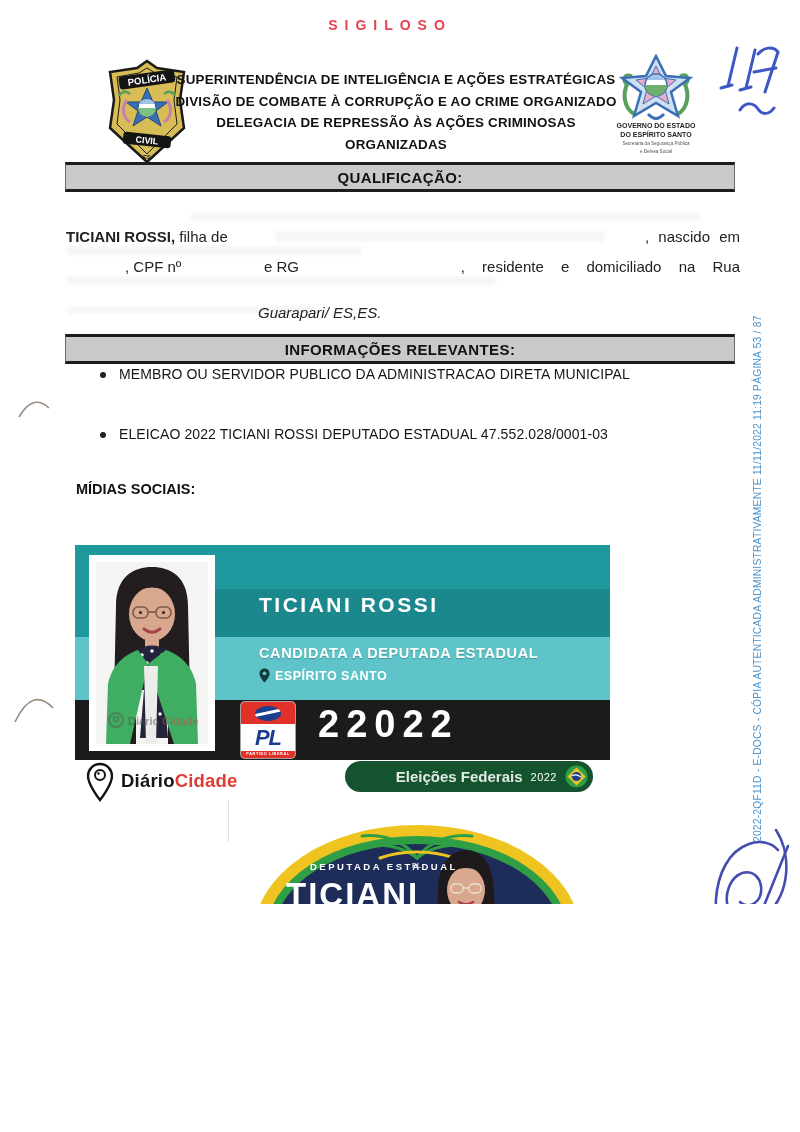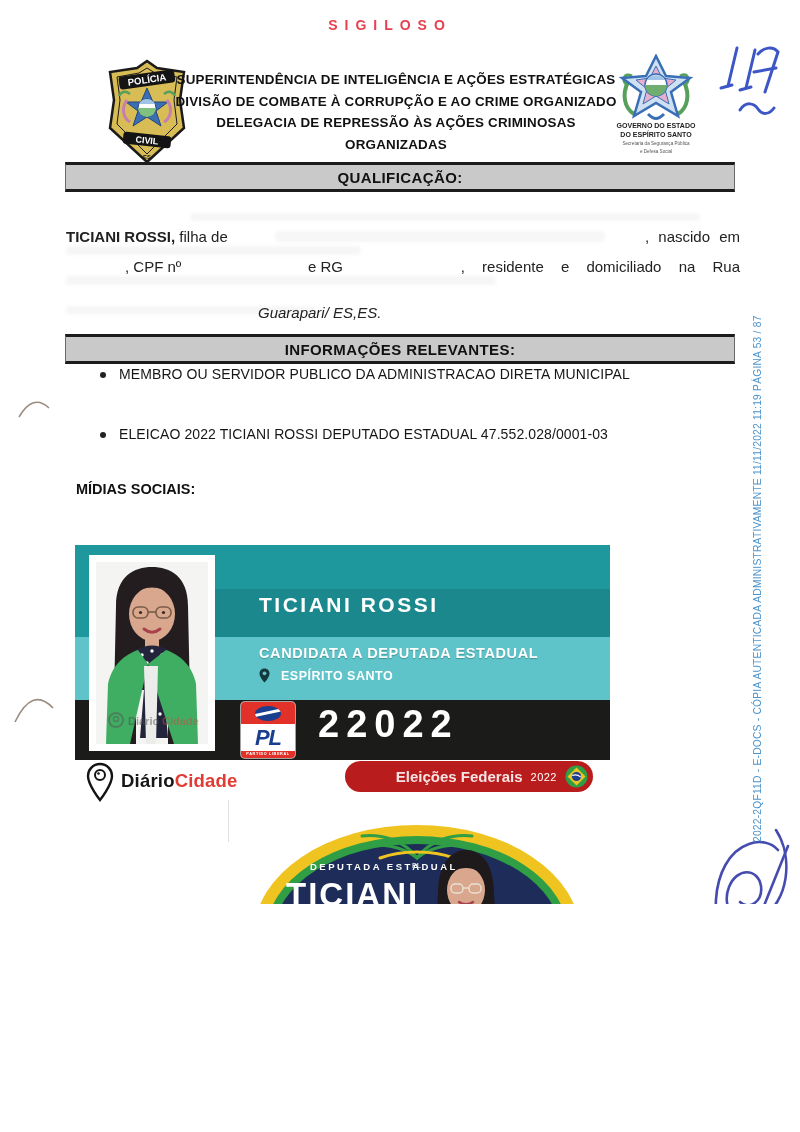--- a/index.html
+++ b/index.html
@@ -47,40 +47,40 @@
   .midias-label { position:absolute; left:76px; top:481px; font-size:14.5px; font-weight:800; color:#111; }
 
   
   .card { position:absolute; left:75px; top:545px; width:535px; height:215px; background:#1e989c; }
   .card-nameband { position:absolute; left:140px; top:44px; right:0; height:48px; background:rgba(8,58,60,0.16); }
   .card-light { position:absolute; left:0; right:0; top:92px; height:63px; background:#5fc4c9; }
   .card-dark { position:absolute; left:0; right:0; top:155px; bottom:0; background:#1b1b19; }
   .photo-frame { position:absolute; left:14px; top:10px; width:126px; height:196px; background:#ffffff; padding:7px; }
   .card-name { position:absolute; left:184px; top:48px; font-size:21px; font-weight:800; letter-spacing:2.5px; color:#fff; }
   .card-role { position:absolute; left:184px; top:100px; font-size:14.5px; font-weight:800; letter-spacing:0.6px; color:#fff; text-shadow:0 1px 1px rgba(0,60,60,0.35); }
-  .card-loc { position:absolute; left:184px; top:123px; display:flex; align-items:center; gap:11px; }
+  .card-loc { position:absolute; left:184px; top:123px; display:flex; align-items:center; gap:5px; }
   .card-loc span { font-size:12.5px; font-weight:800; letter-spacing:0.5px; color:#fff; }
   .pl-box { position:absolute; left:166px; top:157px; width:54px; height:56px; background:#fff; border-radius:4px; overflow:hidden; box-shadow:0 0 0 1px rgba(255,255,255,0.6); }
   .pl-top { height:22px; background:#e23128; position:relative; }
   .pl-globe { position:absolute; left:14px; top:4px; width:26px; height:15px; border-radius:50%; background:#1b3f8f; overflow:hidden; }
   .pl-globe::after { content:""; position:absolute; left:-2px; top:5px; width:32px; height:3px; background:#ffffff; transform:rotate(-12deg); }
   .pl-letters { height:27px; display:flex; align-items:center; justify-content:center; font-size:22px; font-weight:900; font-style:italic; color:#1b3f8f; letter-spacing:-1px; }
   .pl-foot { height:7px; background:#e23128; color:#fff; font-size:3.8px; font-weight:700; text-align:center; line-height:7px; letter-spacing:0.6px; }
   .card-number { position:absolute; left:243px; top:158px; font-size:38px; font-weight:800; letter-spacing:7px; color:#fff; }
 
   
   .diario-row { position:absolute; left:86px; top:762px; display:flex; align-items:flex-start; gap:7px; }
   .diario-text { font-size:18.5px; font-weight:900; margin-top:8px; letter-spacing:0.2px; }
   .diario-text .p1 { color:#161616; }
   .diario-text .p2 { color:#e23b34; }
 
   
   .pill {
     position:absolute; left:345px; top:761px; width:248px; height:31px; border-radius:16px;
-    background:#b91c1c; display:flex; align-items:center; justify-content:flex-end; gap:8px; padding:0 5px 0 16px;
+    background:#14532d; display:flex; align-items:center; justify-content:flex-end; gap:8px; padding:0 5px 0 16px;
   }
   .pill .lbl { font-size:15px; font-weight:600; color:rgba(255,255,255,0.88); }
   .pill .yr { font-size:11px; font-weight:400; color:#ffffff; letter-spacing:0.5px; }
 
   .scan-line { position:absolute; left:228px; top:800px; width:1px; height:42px; background:#e3e0dc; }
 
   
   .v-watermark {
     position:absolute; left:752px; top:842px; width:600px;
     transform:rotate(-90deg); transform-origin:0 0;
@@ -164,21 +164,21 @@
   <div class="smudge" style="left:275px; top:231px; width:330px; height:11px;"></div>
   <div class="smudge" style="left:66px; top:246px; width:295px; height:9px;"></div>
   <div class="smudge" style="left:66px; top:276px; width:430px; height:9px;"></div>
   <div class="smudge" style="left:66px; top:306px; width:250px; height:8px;"></div>
 
   <div class="para-line" style="left:66px; top:228px;">
     <span class="para-name">TICIANI ROSSI,</span><span> filha de</span>
   </div>
   <div class="para-line" style="top:228px; left:620px; width:120px; text-align:right; word-spacing:5px;">, nascido em</div>
   <div class="para-line" style="left:125px; top:258px;">, CPF nº</div>
-  <div class="para-line" style="left:264px; top:258px;margin-left:44px;">e RG</div>
+  <div class="para-line" style="left:264px; top:258px;">e RG</div>
   <div class="para-line" style="top:258px; left:360px; width:380px; text-align:right; word-spacing:13px;">, residente e domiciliado na Rua</div>
   <div class="para-line" style="left:258px; top:304px;font-style:italic;">Guarapari/ ES,ES.</div>
 
   <div class="section-bar" style="top:334px;">
     <span>INFORMAÇÕES RELEVANTES:</span>
   </div>
 
   <div class="bullet-row" style="top:366px;">
     <span class="bullet-dot"></span>
     <span class="bullet-text">MEMBRO OU SERVIDOR PUBLICO DA ADMINISTRACAO DIRETA MUNICIPAL</span>

